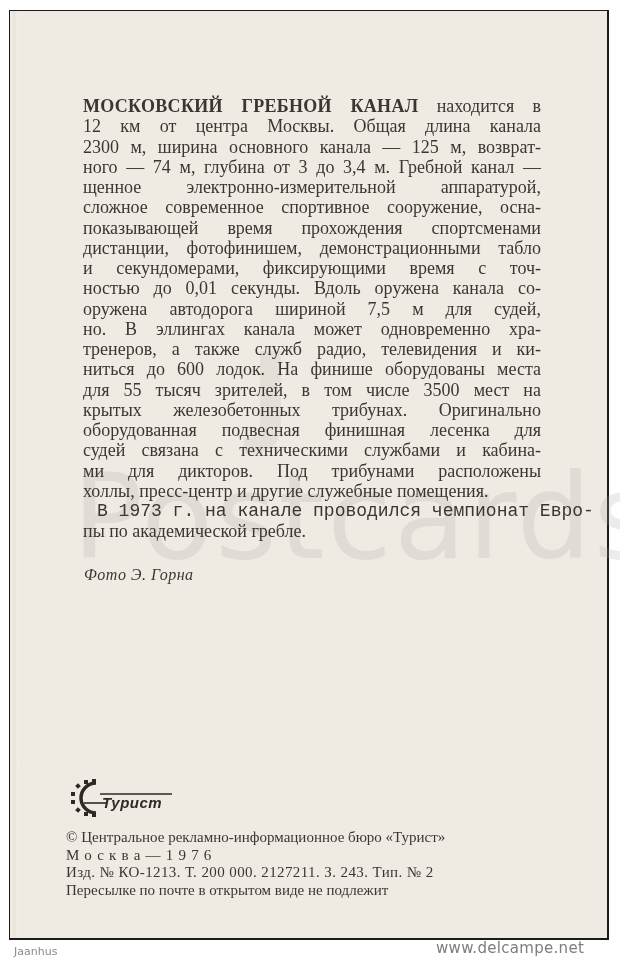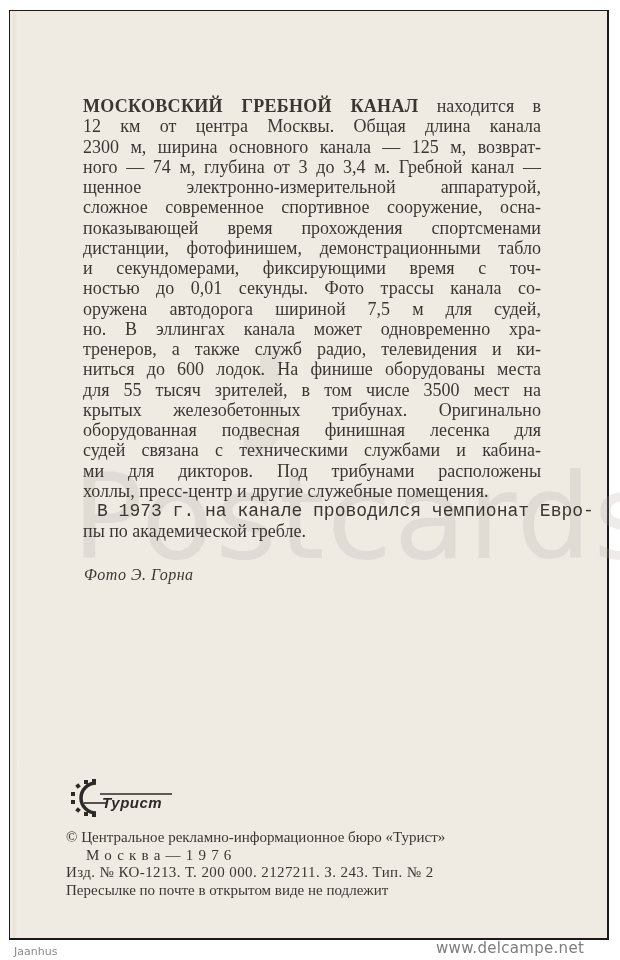--- a/index.html
+++ b/index.html
@@ -39,21 +39,21 @@
       font-style: italic; font-size: 16px; color: #3a3733; letter-spacing: 0.5px;
     }
     .logo {
       position: absolute; left: 70px; top: 778px; width: 110px; height: 40px;
     }
     .imprint {
       position: absolute; left: 66px; top: 829px; width: 520px;
       font-family: "Liberation Serif", serif; font-size: 15px; line-height: 17.5px; color: #3a3733;
     }
     .imprint .line { display: block; white-space: nowrap; }
-    .imprint .spaced { letter-spacing: 5.2px; margin-left: 20px; }
+    .imprint .spaced { letter-spacing: 5.2px; }
     .imprint .mono-ish { letter-spacing: 0.4px; }
     .site-left {
       position: absolute; left: 14px; top: 945px; font-family: "DejaVu Sans", sans-serif;
       font-size: 11px; color: #8a8a8a;
     }
     .site-right {
       position: absolute; left: 436px; top: 939px; font-family: "DejaVu Sans", sans-serif;
       font-size: 15px; color: #7d7d7d; letter-spacing: 0.3px;
     }
   </style>
@@ -70,21 +70,21 @@
 <div class="body-text">
   <span class="line"><span class="title-bold">МОСКОВСКИЙ ГРЕБНОЙ КАНАЛ</span><span> находится в</span></span>
   <span class="line">12 км от центра Москвы. Общая длина канала</span>
   <span class="line">2300 м, ширина основного канала — 125 м, возврат-</span>
   <span class="line">ного — 74 м, глубина от 3 до 3,4 м. Гребной канал —</span>
   <span class="line">щенное электронно-измерительной аппаратурой,</span>
   <span class="line">сложное современное спортивное сооружение, осна-</span>
   <span class="line">показывающей время прохождения спортсменами</span>
   <span class="line">дистанции, фотофинишем, демонстрационными табло</span>
   <span class="line">и секундомерами, фиксирующими время с точ-</span>
-  <span class="line">ностью до 0,01 секунды. Фото трассы канала со-</span>
+  <span class="line">ностью до 0,01 секунды. Вдоль оружена канала со-</span>
   <span class="line">оружена автодорога шириной 7,5 м для судей,</span>
   <span class="line">но. В эллингах канала может одновременно хра-</span>
   <span class="line">тренеров, а также служб радио, телевидения и ки-</span>
   <span class="line">ниться до 600 лодок. На финише оборудованы места</span>
   <span class="line">для 55 тысяч зрителей, в том числе 3500 мест на</span>
   <span class="line">крытых железобетонных трибунах. Оригинально</span>
   <span class="line">оборудованная подвесная финишная лесенка для</span>
   <span class="line">судей связана с техническими службами и кабина-</span>
   <span class="line">ми для дикторов. Под трибунами расположены</span>
   <span class="line last">холлы, пресс-центр и другие служебные помещения.</span>

